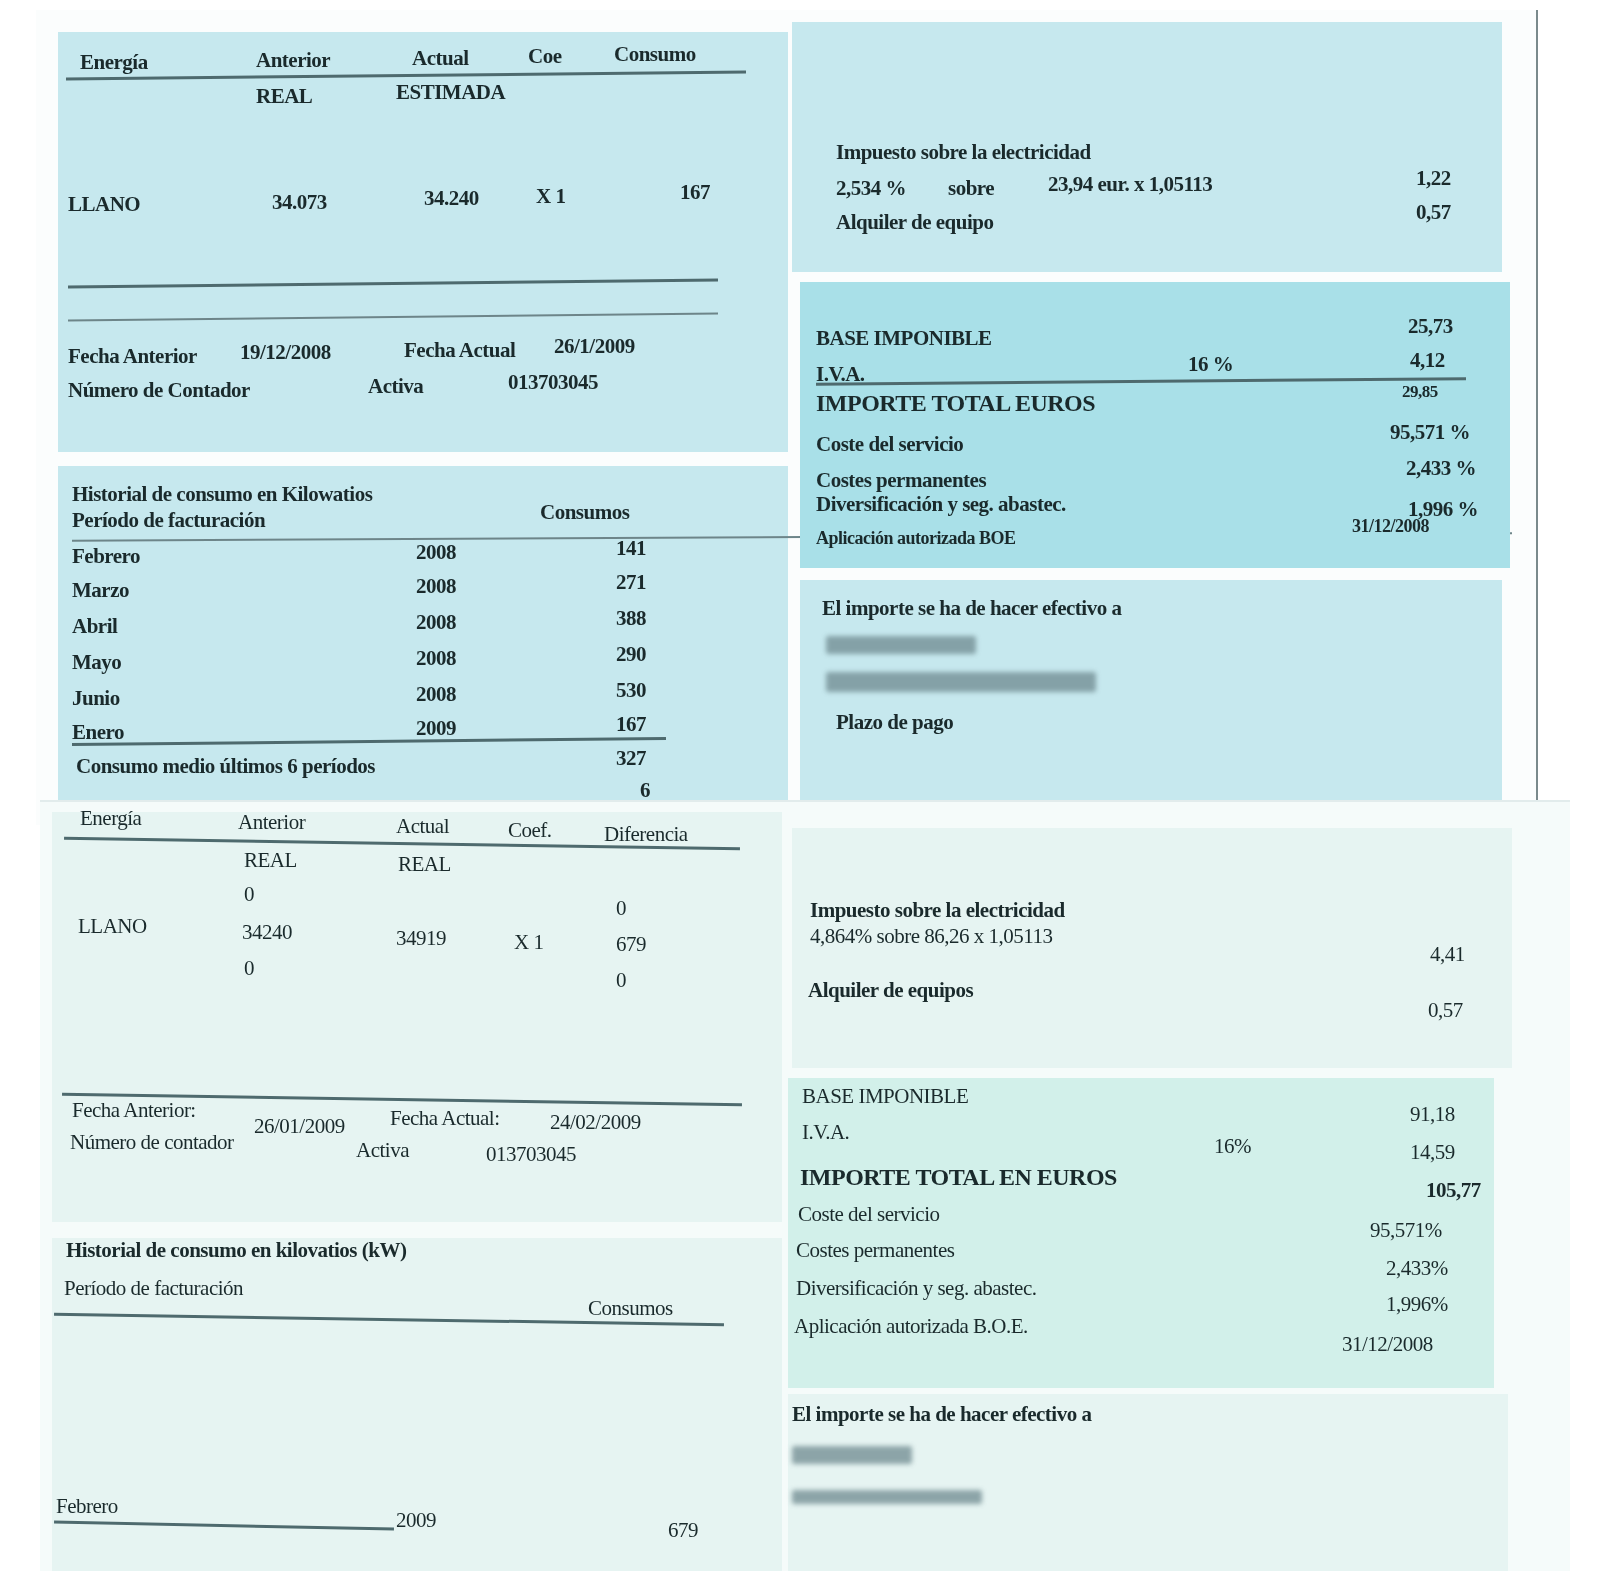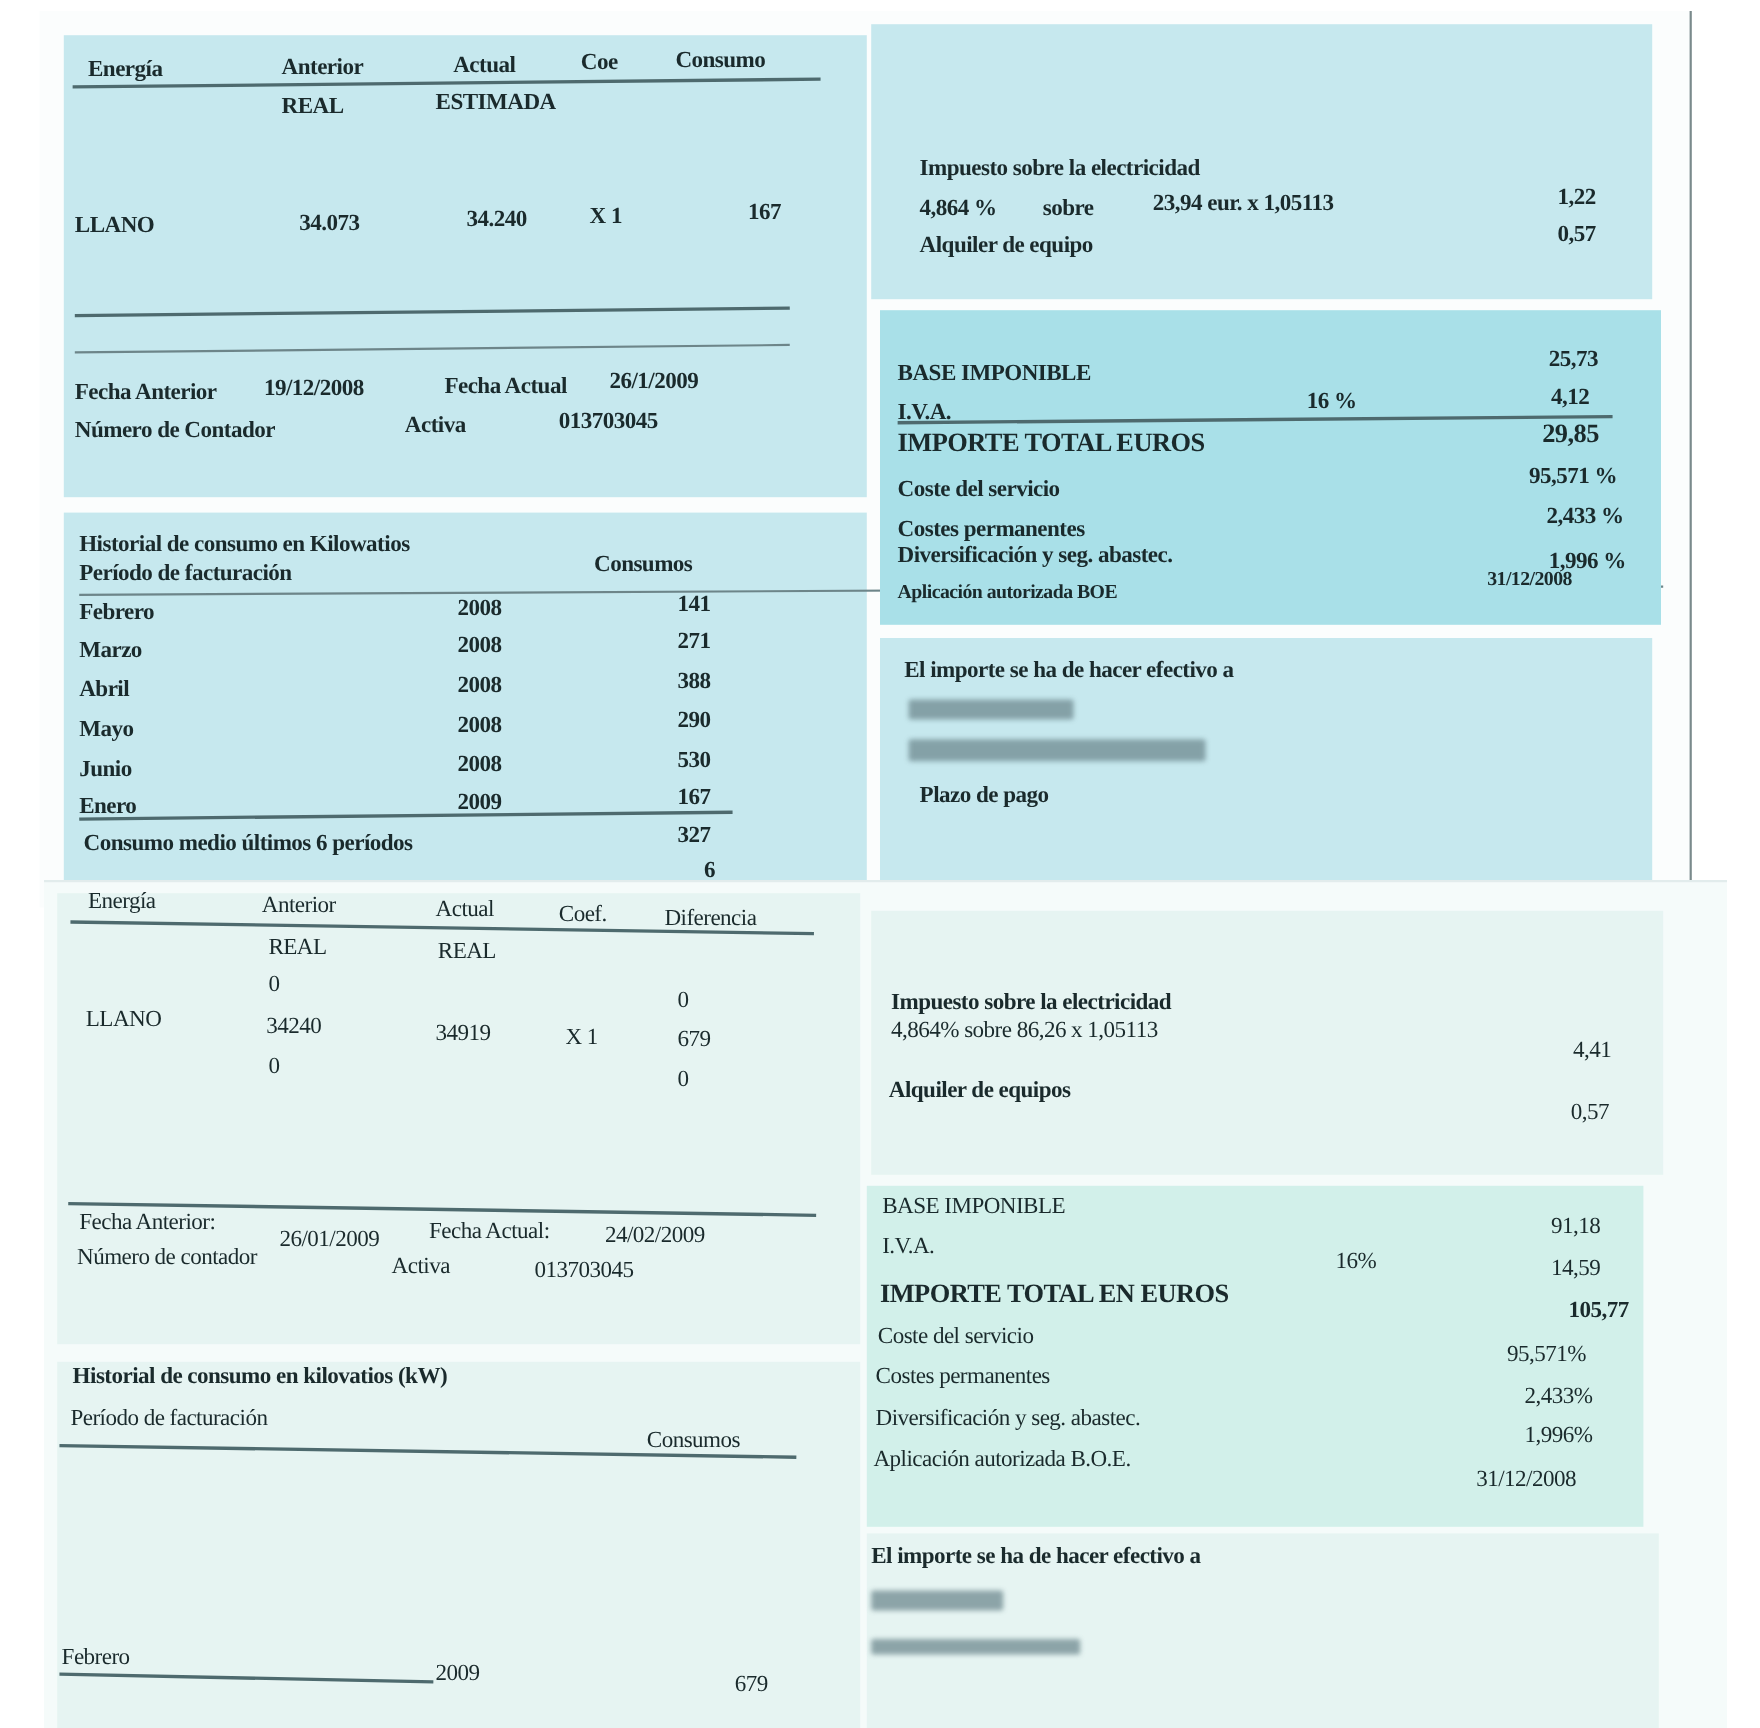--- a/index.html
+++ b/index.html
@@ -81,36 +81,36 @@
     <div class="t" style="left:380px;top:706px;">2009</div>
     <div class="t" style="left:580px;top:702px;">167</div>
   </div>
   <div class="hr" style="left:36px;top:730px;width:594px;transform:rotate(-0.6deg);"></div>
   <div class="t" style="left:40px;top:744px;">Consumo medio últimos 6 períodos</div>
   <div class="t" style="left:580px;top:736px;">327</div>
   <div class="t" style="left:604px;top:768px;">6</div>
 
   <div class="box b1" style="left:756px;top:12px;width:710px;height:250px;"></div>
   <div class="t" style="left:800px;top:130px;">Impuesto sobre la electricidad</div>
-  <div class="t" style="left:800px;top:166px;">4,864 %</div>
+  <div class="t" style="left:800px;top:166px;">2,534 %</div>
   <div class="t" style="left:912px;top:166px;">sobre</div>
   <div class="t" style="left:1012px;top:162px;">23,94 eur. x 1,05113</div>
   <div class="t" style="left:1380px;top:156px;">1,22</div>
   <div class="t" style="left:800px;top:200px;">Alquiler de equipo</div>
   <div class="t" style="left:1380px;top:190px;">0,57</div>
 
   <div class="box b1d" style="left:764px;top:272px;width:710px;height:286px;"></div>
   <div class="t" style="left:780px;top:316px;">BASE IMPONIBLE</div>
   <div class="t" style="left:1372px;top:304px;">25,73</div>
   <div class="t" style="left:780px;top:352px;">I.V.A.</div>
   <div class="t" style="left:1152px;top:342px;">16 %</div>
   <div class="t" style="left:1374px;top:338px;">4,12</div>
   <div class="hr" style="left:780px;top:370px;width:650px;transform:rotate(-0.5deg);"></div>
   <div class="t" style="left:780px;top:380px;font-size:24px;">IMPORTE TOTAL EUROS</div>
-  <div class="t" style="left:1366px;top:372px;font-size:24px;">29,85</div>
+  <div class="t" style="left:1366px;top:372px;font-size:17px;">29,85</div>
   <div class="t" style="left:780px;top:422px;">Coste del servicio</div>
   <div class="t" style="left:1354px;top:410px;">95,571 %</div>
   <div class="t" style="left:780px;top:458px;">Costes permanentes</div>
   <div class="t" style="left:1370px;top:446px;">2,433 %</div>
   <div class="t" style="left:780px;top:482px;">Diversificación y seg. abastec.</div>
   <div class="t" style="left:1372px;top:487px;">1,996 %</div>
   <div class="t" style="left:780px;top:518px;font-size:18px;">Aplicación autorizada BOE</div>
   <div class="t" style="left:1316px;top:506px;font-size:18px;">31/12/2008</div>
 
   <div class="box b1" style="left:764px;top:570px;width:702px;height:240px;"></div>

